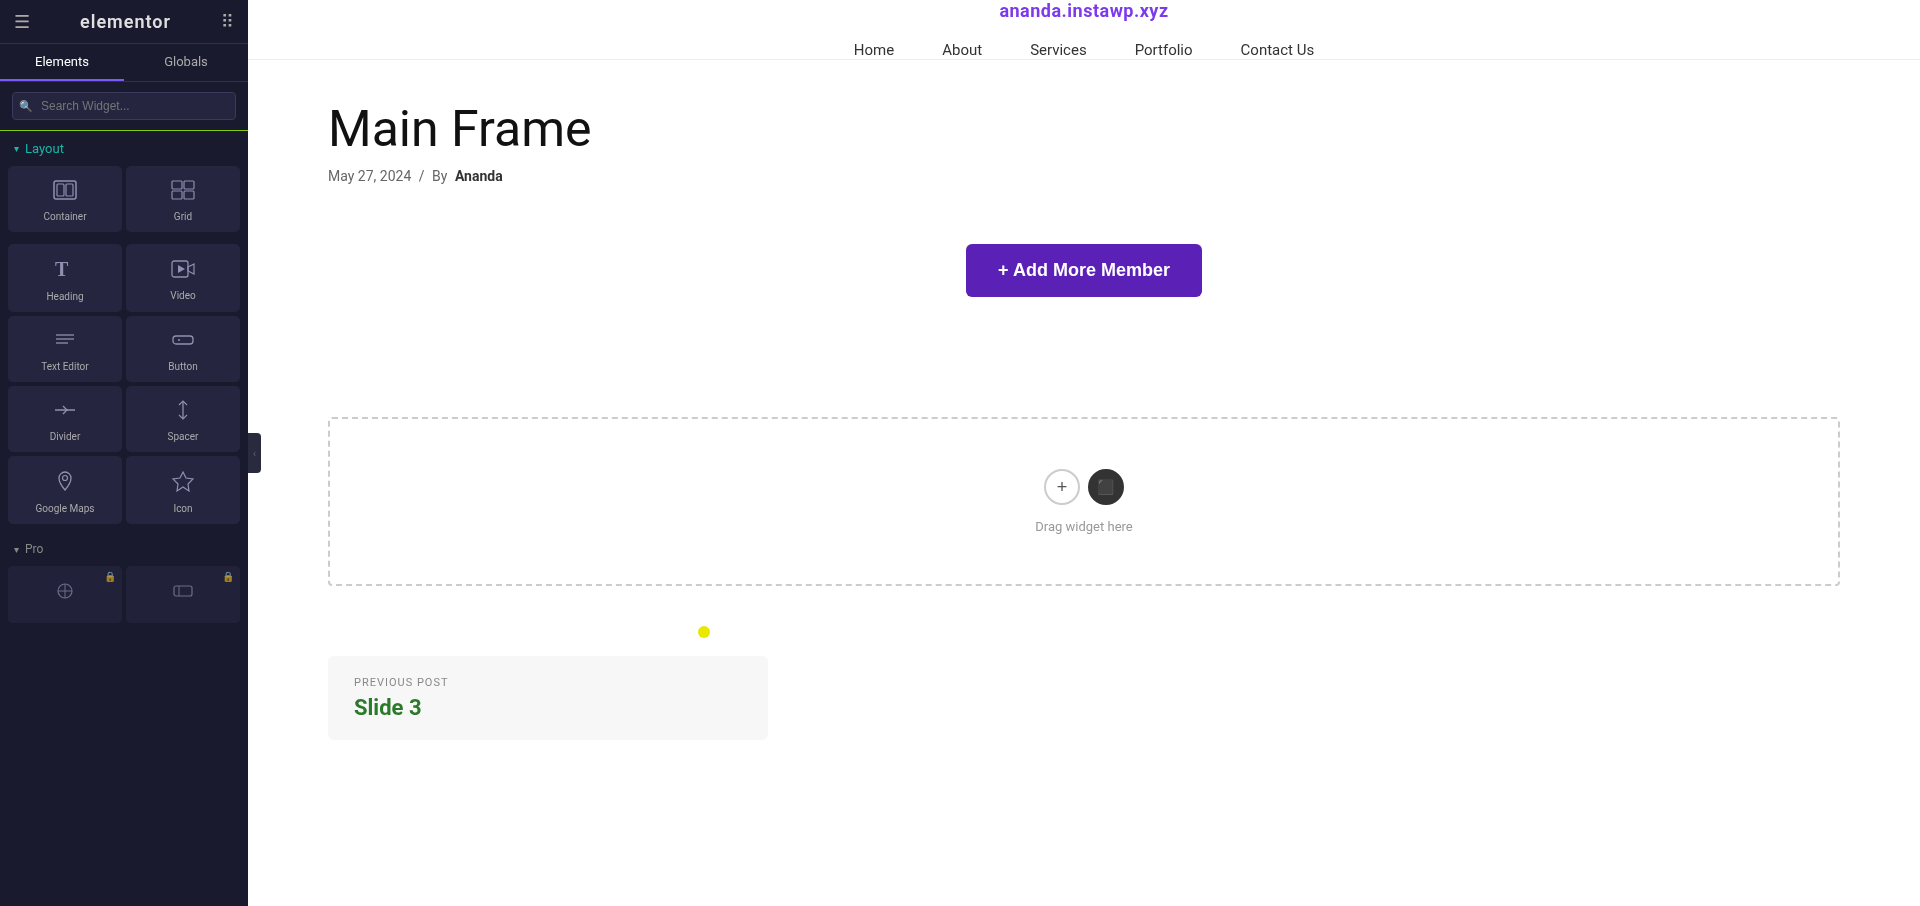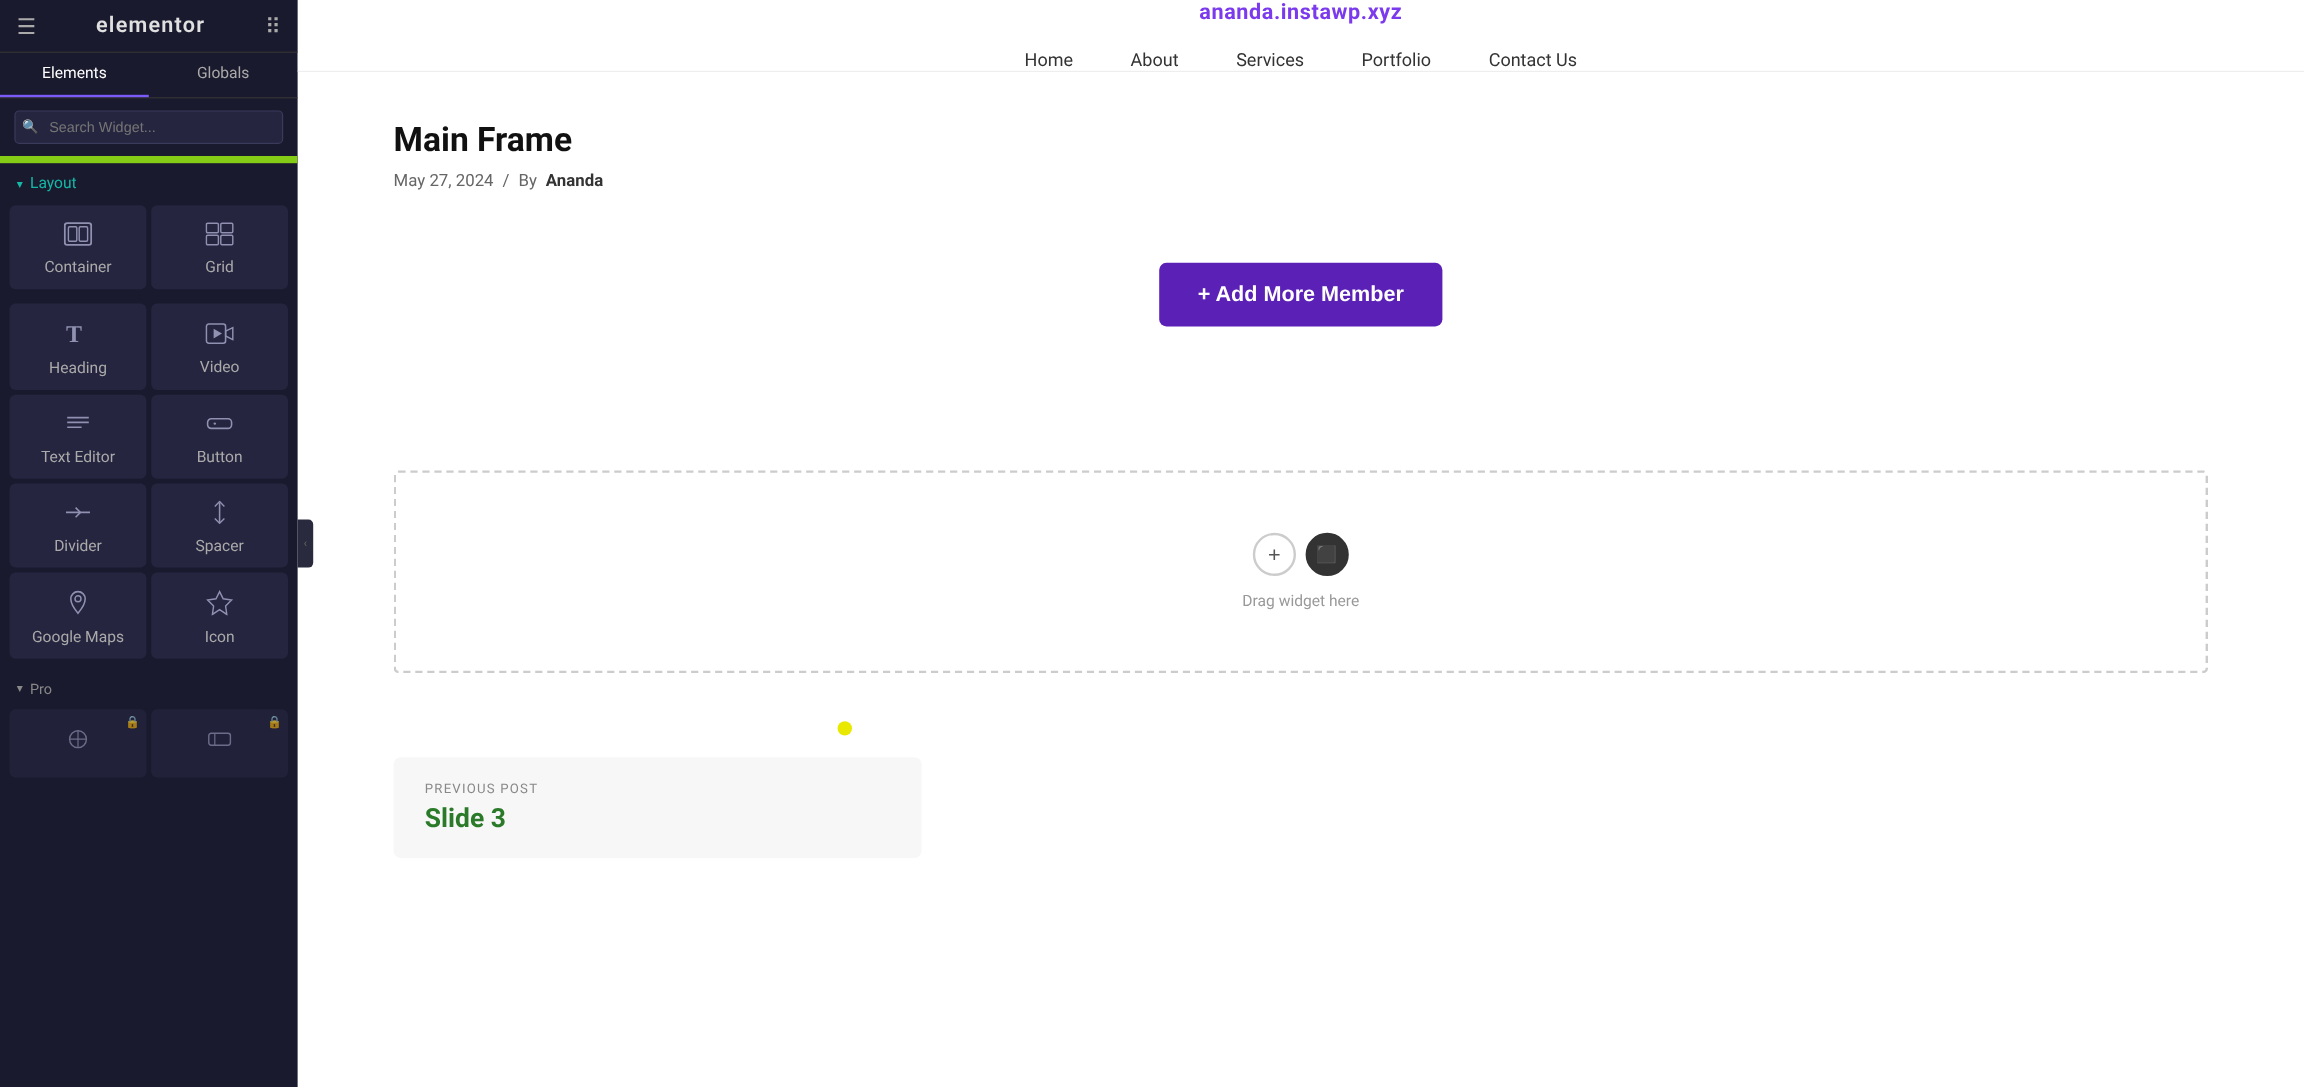--- a/index.html
+++ b/index.html
@@ -44,21 +44,21 @@
       border-bottom: 2px solid transparent;
     }
     .sidebar-tab.active {
       color: #fff;
       border-bottom: 2px solid #7a5af8;
     }
 
     
     .sidebar-search {
       padding: 10px 12px;
-      border-bottom: 6px solid #84cc16;
+      border-bottom: 1px solid #84cc16;
     }
     .sidebar-search input {
       width: 100%;
       background: #252540;
       border: 1px solid #3a3a5a;
       border-radius: 4px;
       color: #ccc;
       padding: 6px 10px 6px 28px;
       font-size: 12px;
       outline: none;
@@ -98,21 +98,21 @@
       display: flex;
       flex-direction: column;
       align-items: center;
       justify-content: center;
       padding: 14px 8px 10px;
       cursor: pointer;
       gap: 6px;
       transition: background 0.15s;
     }
     .widget-icon { font-size: 20px; color: #9090b0; }
-    .widget-label { font-size: 13px; color: #aaa; text-align: left; }
+    .widget-label { font-size: 10px; color: #aaa; text-align: left; }
 
     
     .pro-label { padding: 10px 14px 6px; font-size: 12px; color: #888; display: flex; align-items: center; gap: 6px; }
     .pro-label::before { content: '▾'; font-size: 10px; }
     .pro-widget-grid {
       display: grid;
       grid-template-columns: 1fr 1fr;
       gap: 4px;
       padding: 4px 8px 8px;
     }
@@ -190,22 +190,22 @@
       color: #333;
       font-size: 15px;
     }
 
     
     #page-content {
       padding: 40px 80px;
       flex: 1;
     }
     .page-title {
-      font-size: 28px;
-      font-weight: 700;
+      font-size: 50px;
+      font-weight: 400;
       color: #111;
       margin-bottom: 10px;
     }
     .page-meta {
       font-size: 14px;
       color: #666;
       margin-bottom: 30px;
     }
     .page-meta strong { color: #333; }
 

